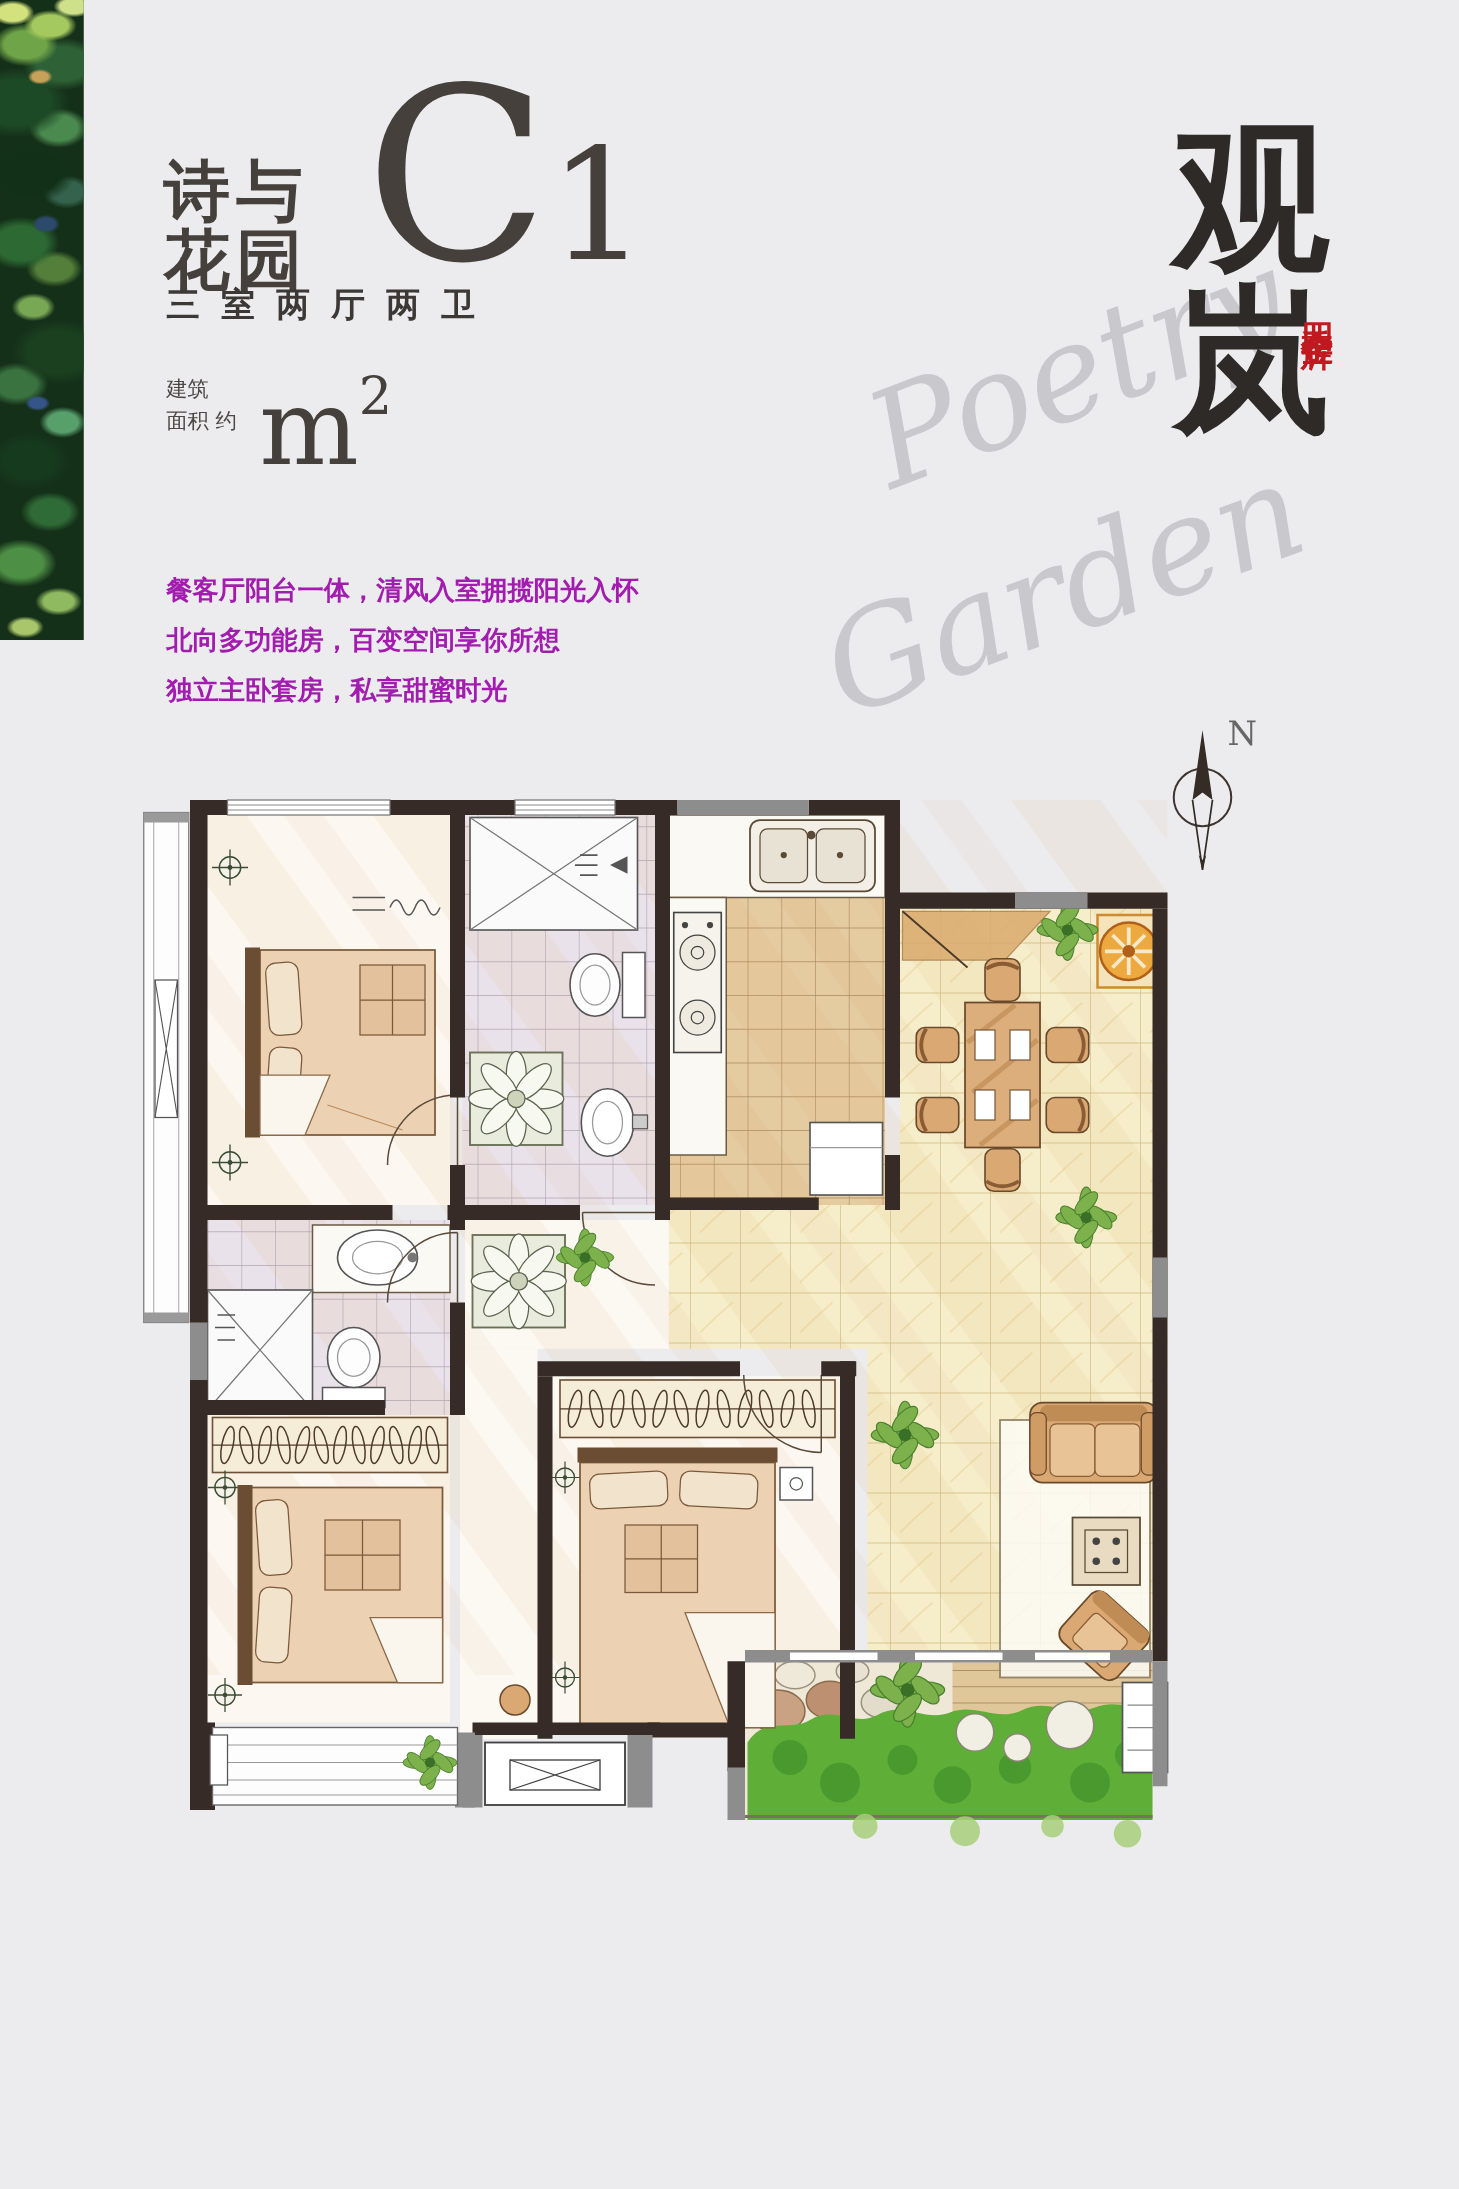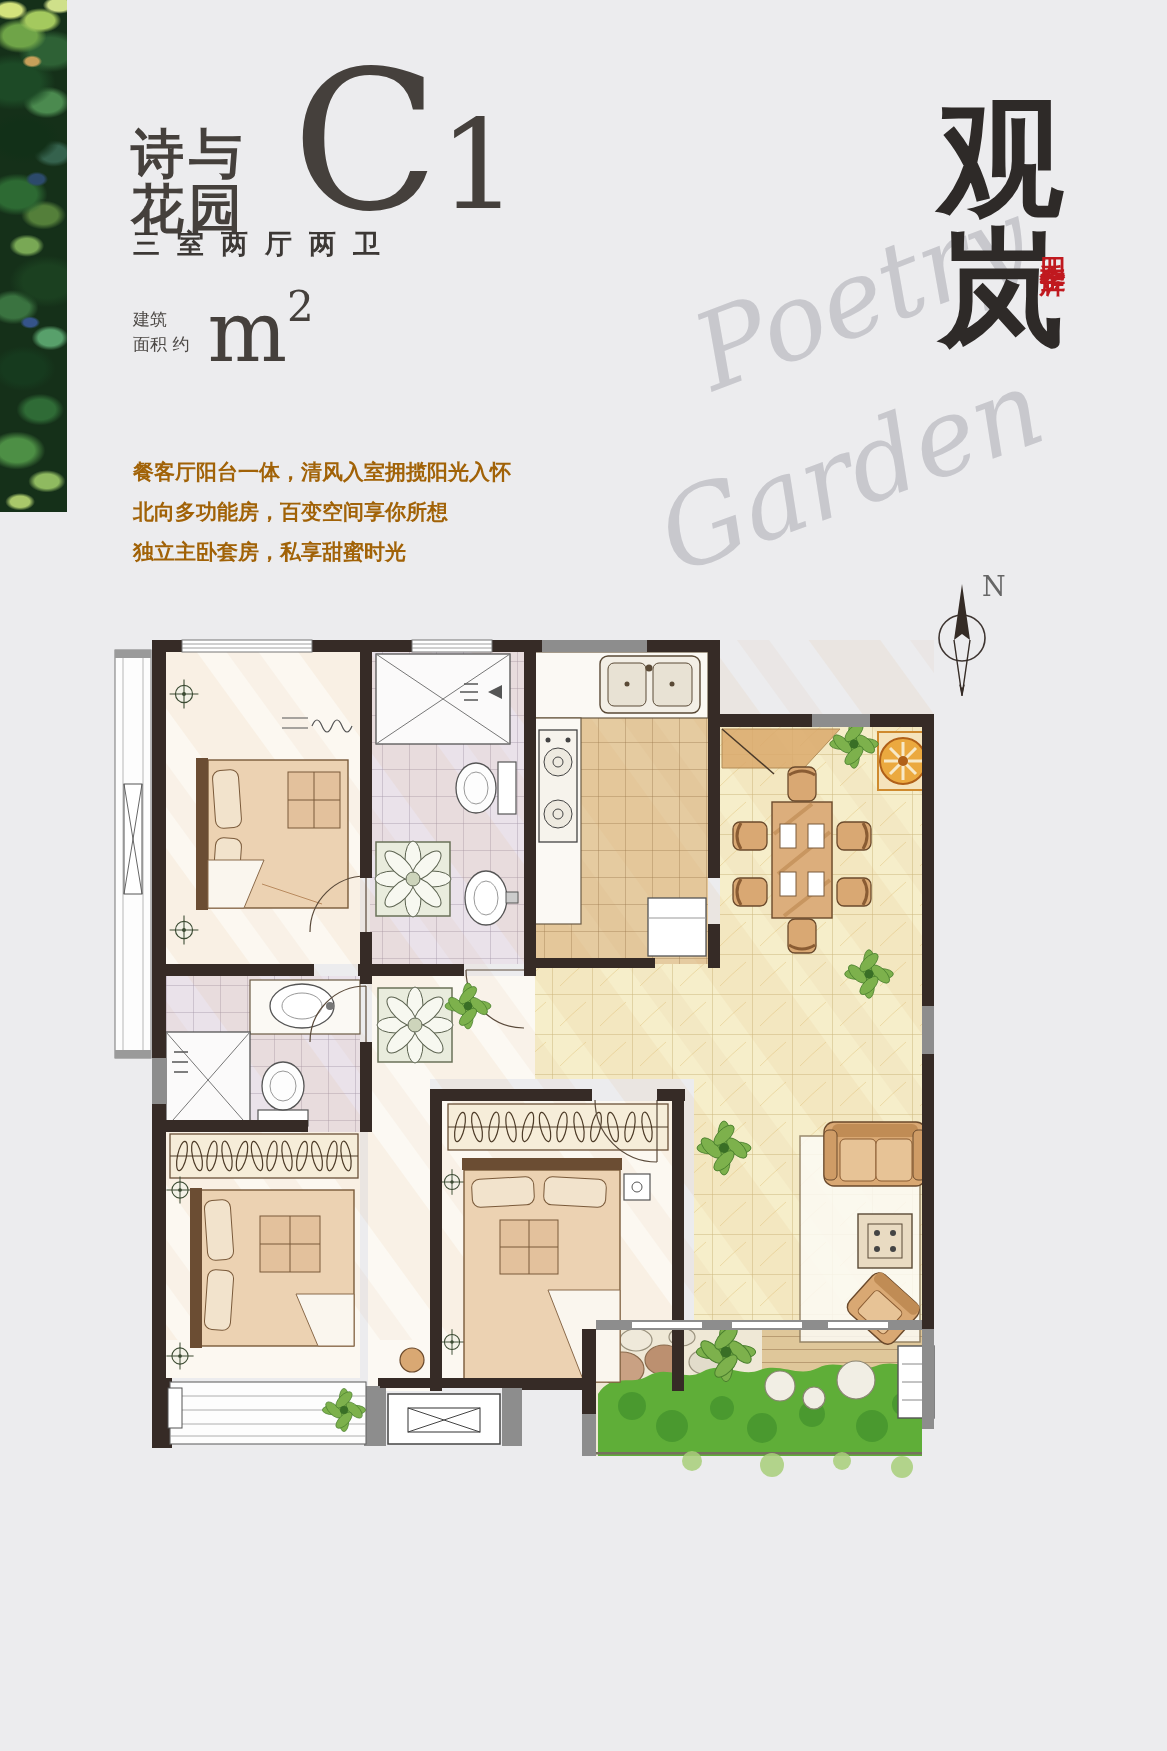--- a/index.html
+++ b/index.html
@@ -34,28 +34,28 @@
       radial-gradient(ellipse 24px 14px at 30% 98%, #a9c76a 0%,#a9c76a 40%,transparent 62%);}
 
   .title-block{position:absolute;left:131px;top:94px;margin-top:32px;}
   .title-cn{font-size:53px;font-weight:bold;line-height:1.04;letter-spacing:5px;color:#45403c;}
   .plan-code{position:absolute;left:292px;top:46px;line-height:1;white-space:nowrap;}
   .plan-code .c{font-size:192px;}
   .plan-code .one{font-size:124px;}
   .spec{position:absolute;left:133px;top:226px;font-size:27px;font-weight:bold;
         letter-spacing:17px;color:#3c3835;white-space:nowrap;}
 
-  .area-row{position:absolute;left:133px;top:290px;display:flex;align-items:center;}
+  .area-row{position:absolute;left:133px;top:300px;display:flex;align-items:flex-start;}
   .area-labels{font-size:17px;color:#4c4845;line-height:1.45;margin-right:10px;}
   .area-value{font-size:110px;line-height:1;letter-spacing:-2px;}
   .area-unit{font-size:84px;line-height:1;margin-left:8px;}
   .unit-sup{font-size:42px;position:relative;top:-40px;}
 
   .desc{position:absolute;left:133px;top:452px;font-family:"DejaVu Sans","Liberation Sans",sans-serif;
-        font-weight:bold;font-size:21px;color:#a16207;line-height:40px;white-space:nowrap;}
+        font-weight:bold;font-size:21px;color:#a21caf;line-height:40px;white-space:nowrap;}
 
   .wm{position:absolute;font-style:italic;color:#c8c8cd;white-space:nowrap;z-index:1;
       font-family:"DejaVu Serif","Liberation Serif",serif;}
   .wm-top{left:700px;top:296px;font-size:106px;transform:rotate(-21deg);transform-origin:0 50%;}
   .wm-bottom{left:664px;top:478px;font-size:106px;transform:rotate(-20deg);transform-origin:0 50%;}
 
   .logo{position:absolute;left:938px;top:94px;z-index:2;line-height:1.02;}
   .logo-char{display:block;font-size:126px;font-weight:bold;color:#2e2a28;}
   .seal{position:absolute;left:1036px;top:238px;writing-mode:vertical-rl;font-size:26px;
         font-weight:bold;color:#c0191f;letter-spacing:4px;z-index:3;}

